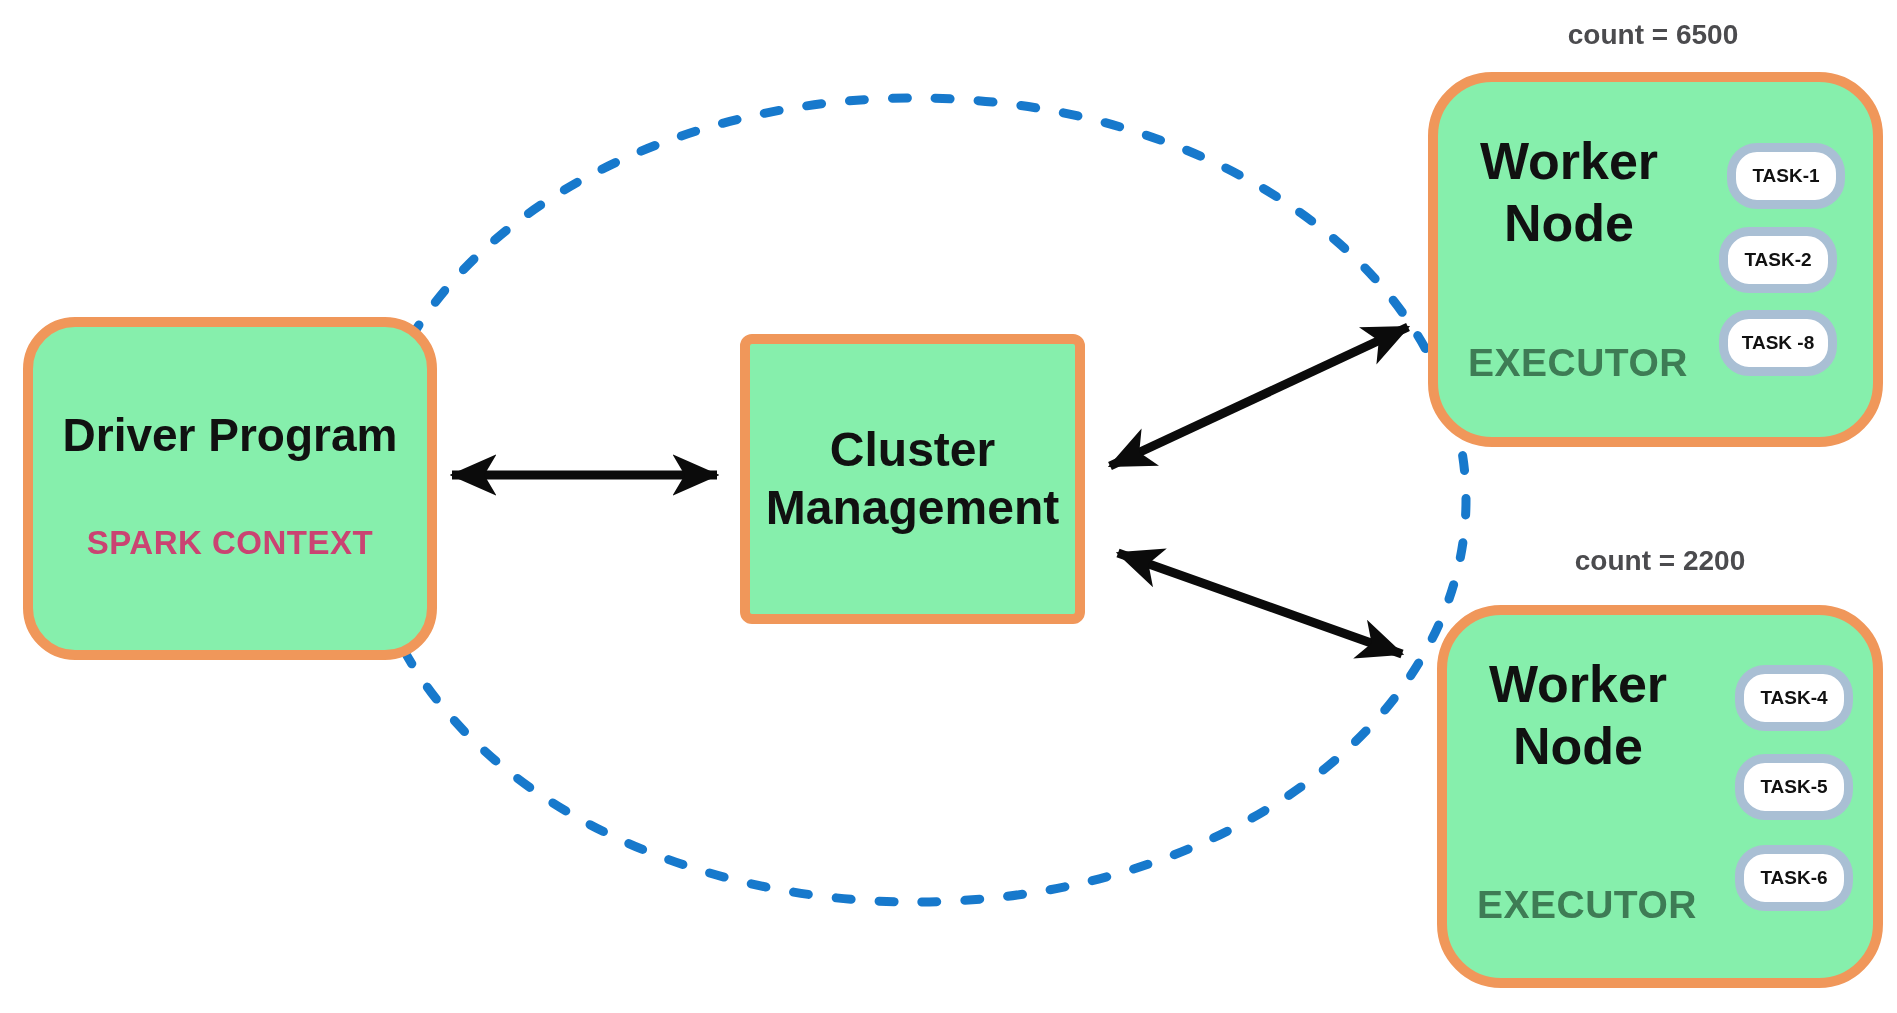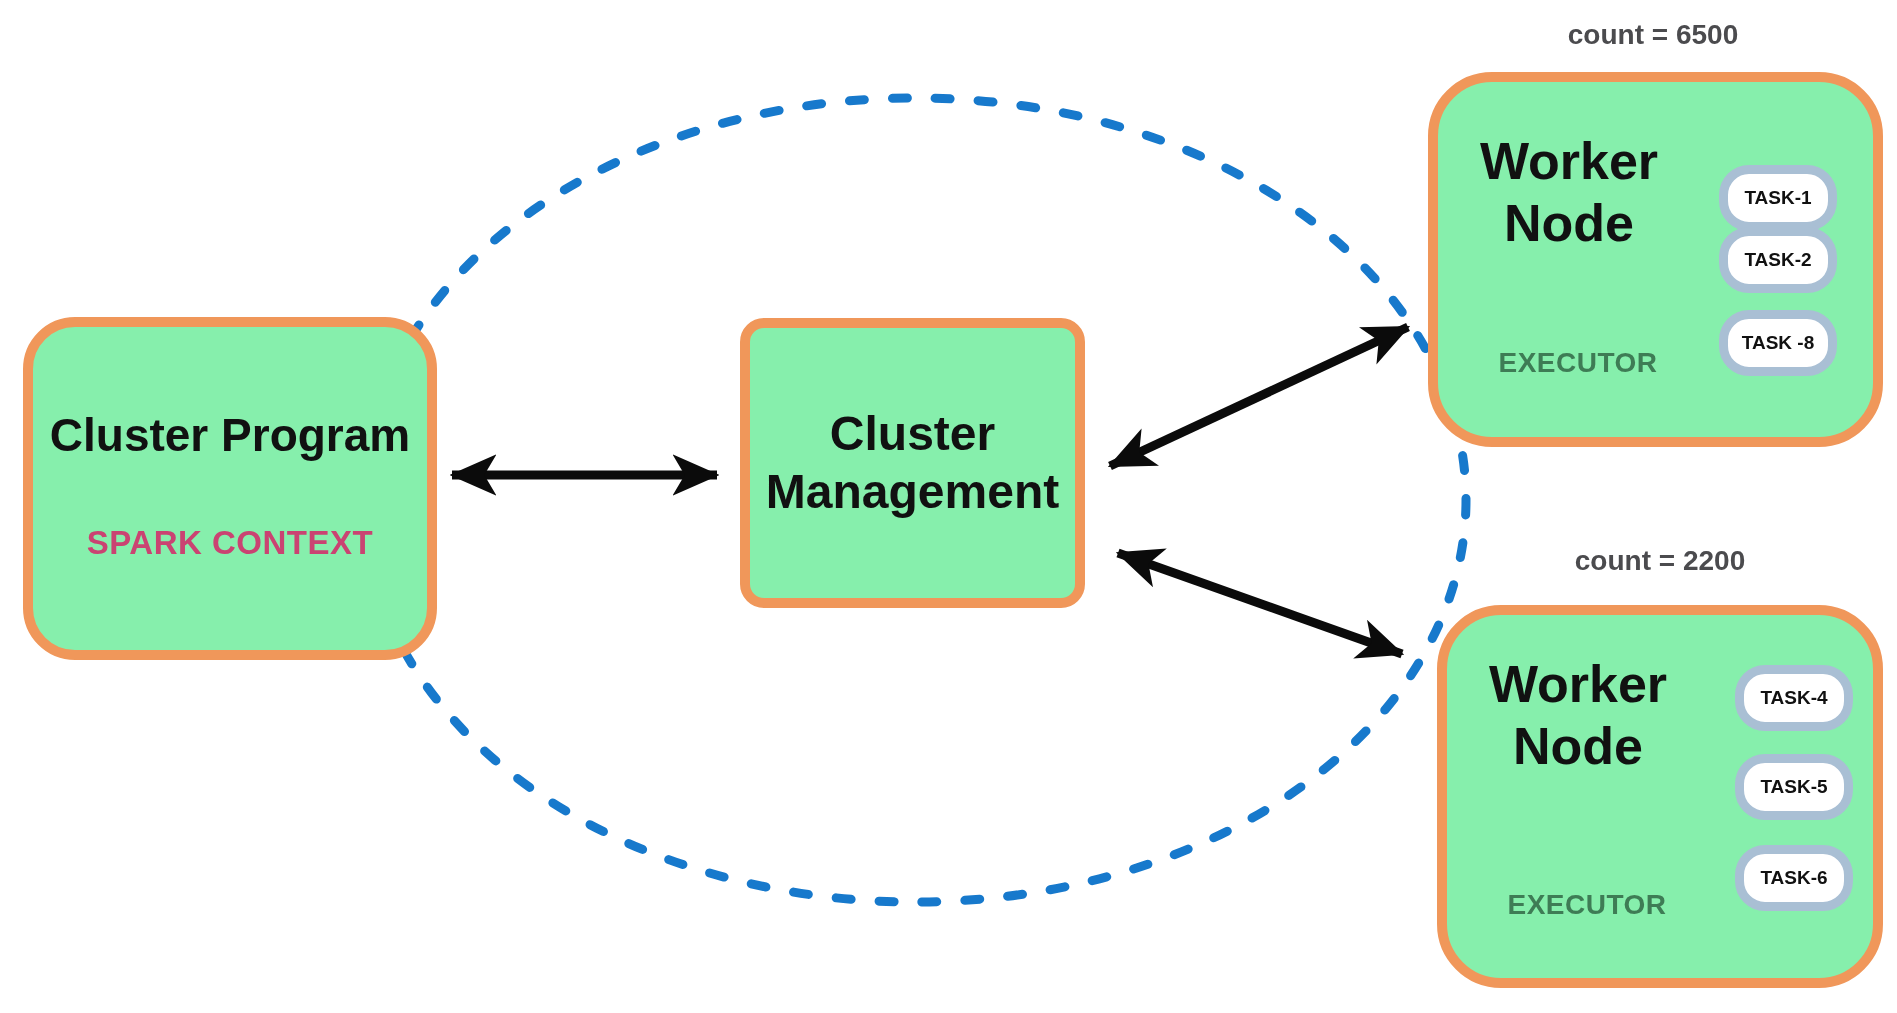--- a/index.html
+++ b/index.html
@@ -25,21 +25,21 @@
   .arrow-line{stroke:var(--arrow-black,#0B0B0B);stroke-width:9;fill:none;}
   .arrowhead{fill:var(--arrow-black,#0B0B0B);}
 
   .node-box{
     position:absolute;z-index:2;
     background:#86efac;
     border:10px solid var(--box-border-orange,#F0975A);
     box-sizing:border-box;
   }
   .driver-box{left:23px;top:317px;width:414px;height:343px;border-radius:52px;}
-  .cluster-box{left:740px;top:318px;width:345px;height:290px;border-radius:24px;}
+  .cluster-box{left:740px;top:334px;width:345px;height:290px;border-radius:12px;}
   .worker-box-top{left:1428px;top:72px;width:455px;height:375px;border-radius:64px;}
   .worker-box-bottom{left:1437px;top:605px;width:446px;height:383px;border-radius:64px;}
 
   .driver-title{
     position:absolute;left:0;top:80px;width:394px;
     text-align:center;white-space:nowrap;
     font-size:46px;font-weight:700;color:var(--text-black,#111);line-height:56px;
   }
   .driver-subtitle{
     position:absolute;left:0;top:194px;width:394px;
@@ -53,36 +53,36 @@
     font-size:48px;font-weight:700;color:var(--text-black,#111);line-height:58px;
   }
   .worker-title{
     position:absolute;left:0;width:262px;text-align:center;
     font-size:52px;font-weight:700;color:var(--text-black,#111);line-height:62px;
   }
   .worker-box-top .worker-title{top:48px;}
   .worker-box-bottom .worker-title{top:38px;}
   .executor-label{
     position:absolute;left:0;width:280px;text-align:center;
-    font-size:28px;font-weight:700;letter-spacing:.5px;
+    font-size:39px;font-weight:700;letter-spacing:.5px;
     color:var(--executor-green,#3E7C55);line-height:40px;
   }
   .worker-box-top .executor-label{top:261px;}
   .worker-box-bottom .executor-label{top:270px;}
 
   .task-pill{
     position:absolute;
     width:118px;height:66px;box-sizing:border-box;
     border:9px solid var(--task-border-blue,#A9BFD4);
     border-radius:30px;background:#ffffff;
     display:flex;align-items:center;justify-content:center;
     font-size:19px;font-weight:700;color:var(--text-black,#111);
     white-space:nowrap;
   }
-  .worker-box-top .task-1{right:36px;top:61px;margin-top:22px;}
+  .worker-box-top .task-1{right:28px;top:61px;}
   .worker-box-top .task-2{right:36px;top:145px;}
   .worker-box-top .task-3{right:36px;top:228px;}
   .worker-box-bottom .task-1{right:20px;top:50px;}
   .worker-box-bottom .task-2{right:20px;top:139px;}
   .worker-box-bottom .task-3{right:20px;top:230px;}
 
   .count-label{
     position:absolute;z-index:2;width:400px;text-align:center;
     font-size:28px;font-weight:700;color:var(--count-gray,#4B4B4E);line-height:46px;
   }
@@ -108,21 +108,21 @@
     <line class="arrow-line" x1="1110" y1="466" x2="1408" y2="327" marker-start="url(#ah)" marker-end="url(#ah)"></line>
 
     <line class="arrow-line" x1="1118" y1="553" x2="1402" y2="654" marker-start="url(#ah)" marker-end="url(#ah)"></line>
   </svg>
 
   <div class="count-label count-top">count = 6500</div>
 
   <div class="count-label count-bottom">count = 2200</div>
 
   <div class="node-box driver-box">
-    <div class="driver-title">Cluster Program</div>
+    <div class="driver-title">Driver Program</div>
     <div class="driver-subtitle">SPARK CONTEXT</div>
   </div>
 
   <div class="node-box cluster-box">
     <div class="cluster-title">Cluster Management</div>
   </div>
 
   <div class="node-box worker-box-top">
     <div class="worker-title">Worker Node</div>
     <div class="executor-label">EXECUTOR</div>

